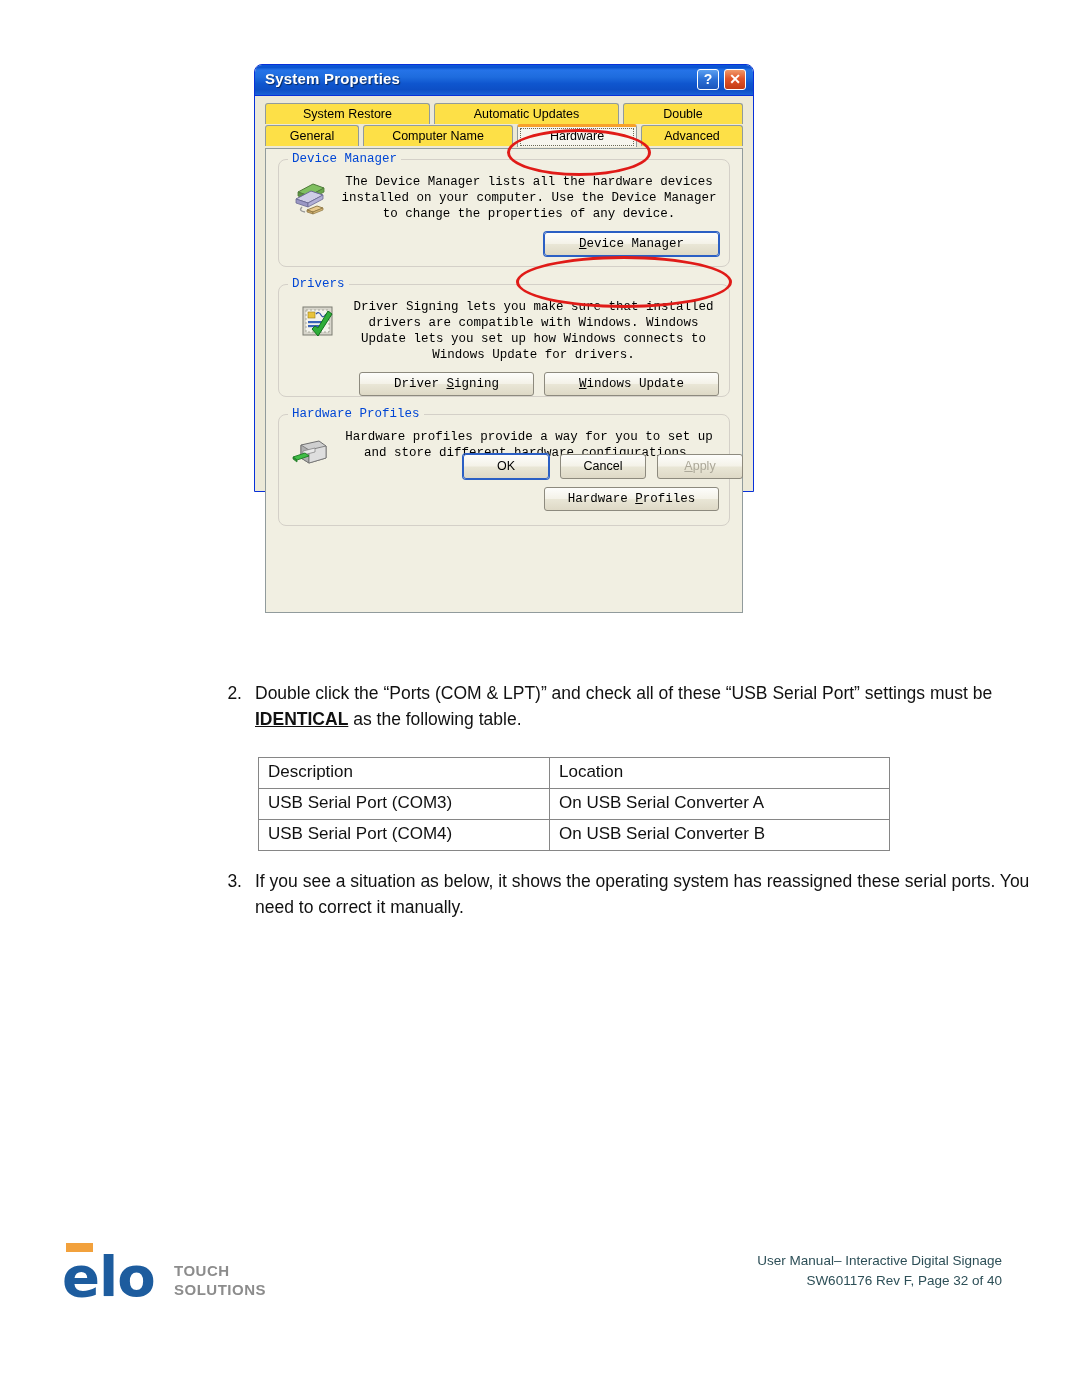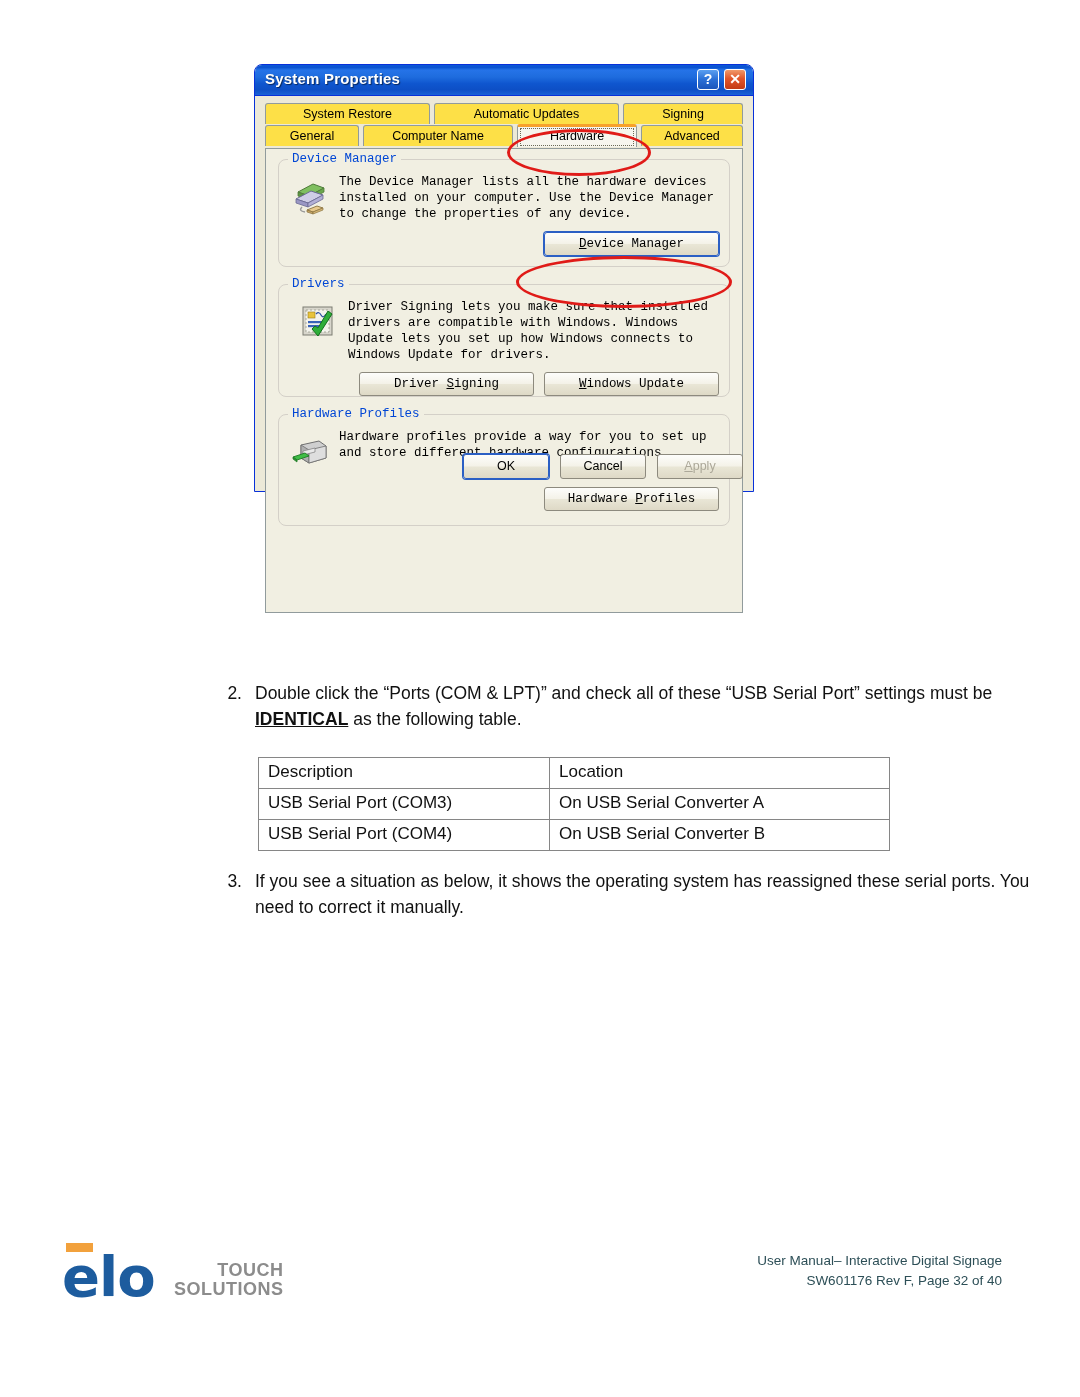--- a/index.html
+++ b/index.html
@@ -172,20 +172,21 @@
     width: 46px;
     flex: 0 0 46px;
     padding-top: 2px;
   }
   .gb-text {
     flex: 1 1 auto;
     font-size: 12.5px;
     color: #000;
     line-height: 16px;
     padding-left: 4px;
+    text-align: center;
   }
   .gb-buttons {
     display: flex;
     justify-content: flex-end;
     gap: 10px;
     padding: 0 10px 10px 10px;
   }
 
   .xpbtn {
     background: linear-gradient(180deg,#fdfdfb 0%,#f4f2e8 48%,#e9e6d6 52%,#ded9c6 100%);
@@ -298,24 +299,23 @@
     color: #1d5c9e;
     letter-spacing: -1px;
   }
   .elo-words {
     position: absolute;
     left: 112px;
     top: 18px;
     color: #8c8c8c;
     font-family: "Liberation Sans", sans-serif;
     font-weight: bold;
-    font-size: 18px;
+    font-size: 15px;
     line-height: 19px;
     letter-spacing: 0.5px;
-    text-align: right;
   }
   #page-footer {
     position: absolute;
     right: 78px;
     top: 1251px;
     text-align: right;
     color: #2d4f57;
     font-size: 13.5px;
     line-height: 20px;
     font-family: "Liberation Sans", sans-serif;
@@ -331,21 +331,21 @@
     <div class="tb-btn tb-help">?</div>
     <div class="tb-btn tb-close">✕</div>
   </div>
 
   <div class="client">
 
     <div class="tabstrip">
       <div class="tabrow row1">
         <div class="tab t-sysrestore">System Restore</div>
         <div class="tab t-autoupd">Automatic Updates</div>
-        <div class="tab t-remote">Signing</div>
+        <div class="tab t-remote">Double</div>
       </div>
       <div class="tabrow row2">
         <div class="tab t-general">General</div>
         <div class="tab t-compname">Computer Name</div>
         <div class="tab t-hardware selected">
           <span>Hardware</span>
           <span class="focusdots"></span>
         </div>
         <div class="tab t-advanced">Advanced</div>
       </div>

